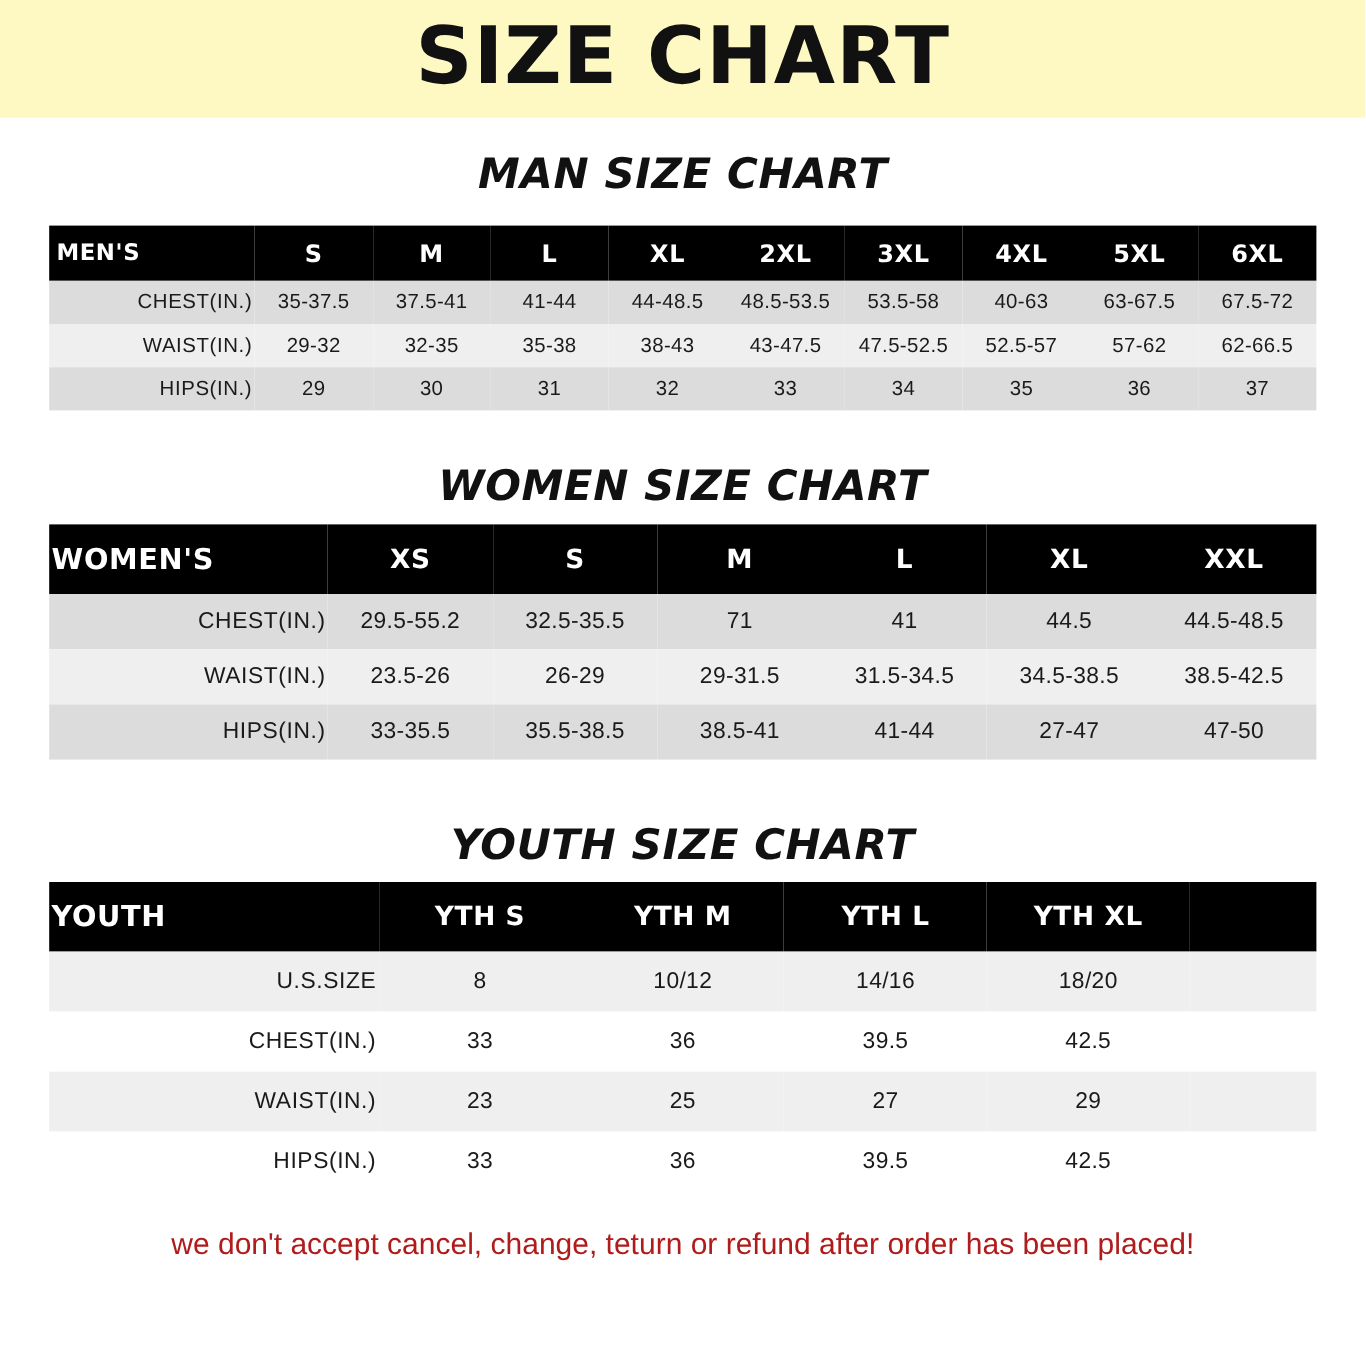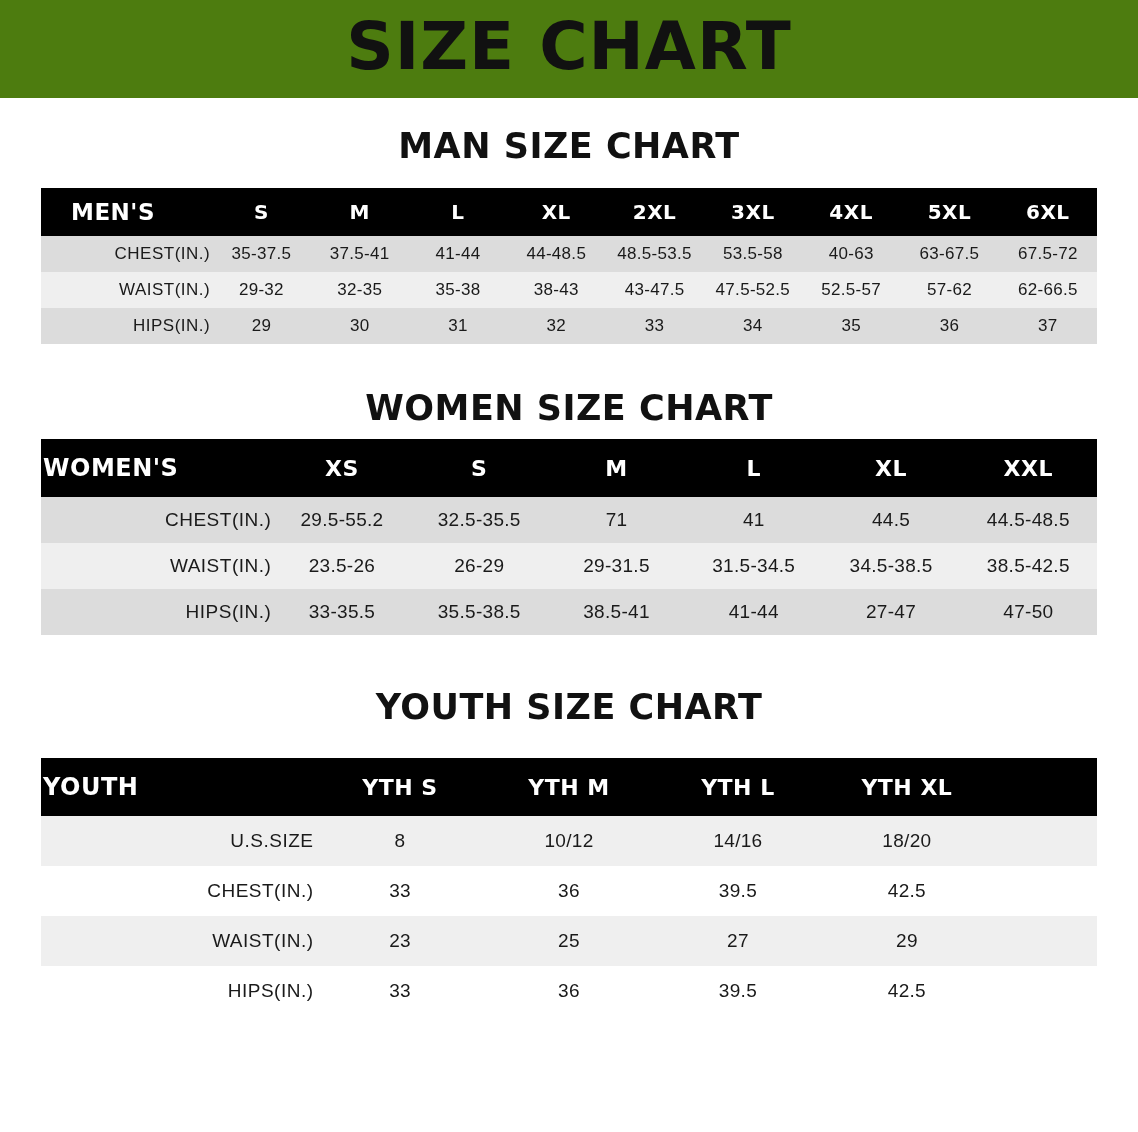--- a/index.html
+++ b/index.html
@@ -13,21 +13,21 @@
     height: 1132px;
     font-family: "Liberation Sans", sans-serif;
     color: #111111;
     overflow: hidden;
   }
 
   
   .banner {
     width: 100%;
     height: 98px;
-    background: #4d7c0f;
+    background: #fef9c3;
     display: flex;
     align-items: center;
     justify-content: center;
   }
   .banner-title {
     font-family: "DejaVu Sans", sans-serif;
     font-weight: bold;
     font-size: 66px;
     letter-spacing: 1px;
     color: #111111;
@@ -36,24 +36,25 @@
   }
 
   
   .section-title {
     text-align: center;
     font-family: "DejaVu Sans", sans-serif;
     font-weight: bold;
     font-size: 35px;
     color: #111111;
     letter-spacing: 0.5px;
+    font-style: italic;
   }
   .mt-man   { margin-top: 28px; margin-bottom: 22px; }
   .mt-women { margin-top: 44px; margin-bottom: 11px; }
-  .mt-youth { margin-top: 52px; margin-bottom: 31px; }
+  .mt-youth { margin-top: 52px; margin-bottom: 10px; }
 
   
   .table-wrap {
     margin: 0 41px;
   }
   table {
     width: 100%;
     border-collapse: collapse;
     table-layout: fixed;
   }
@@ -62,22 +63,22 @@
     color: #ffffff;
     font-family: "DejaVu Sans", sans-serif;
     font-weight: bold;
     font-size: 20px;
     padding: 11px 2px;
     text-align: center;
     letter-spacing: 0.5px;
   }
   thead th.rowhead {
     text-align: left;
-    padding-left: 30px;
-    font-size: 23px;
+    padding-left: 6px;
+    font-size: 19px;
   }
   tbody td {
     font-family: "Liberation Sans", sans-serif;
     font-size: 17px;
     text-align: center;
     padding: 8px 2px;
     color: #1a1a1a;
     letter-spacing: 0.3px;
   }
   tbody td.rowhead {
@@ -302,13 +303,14 @@
         <td>36</td>
         <td>39.5</td>
         <td>42.5</td>
         <td></td>
       </tr>
     </tbody>
   </table>
 </div>
 
 <div class="note">
+  <span class="note-line">we don't accept cancel, change, teturn or refund after order has been placed!</span>
 </div>
 
 </body></html>

